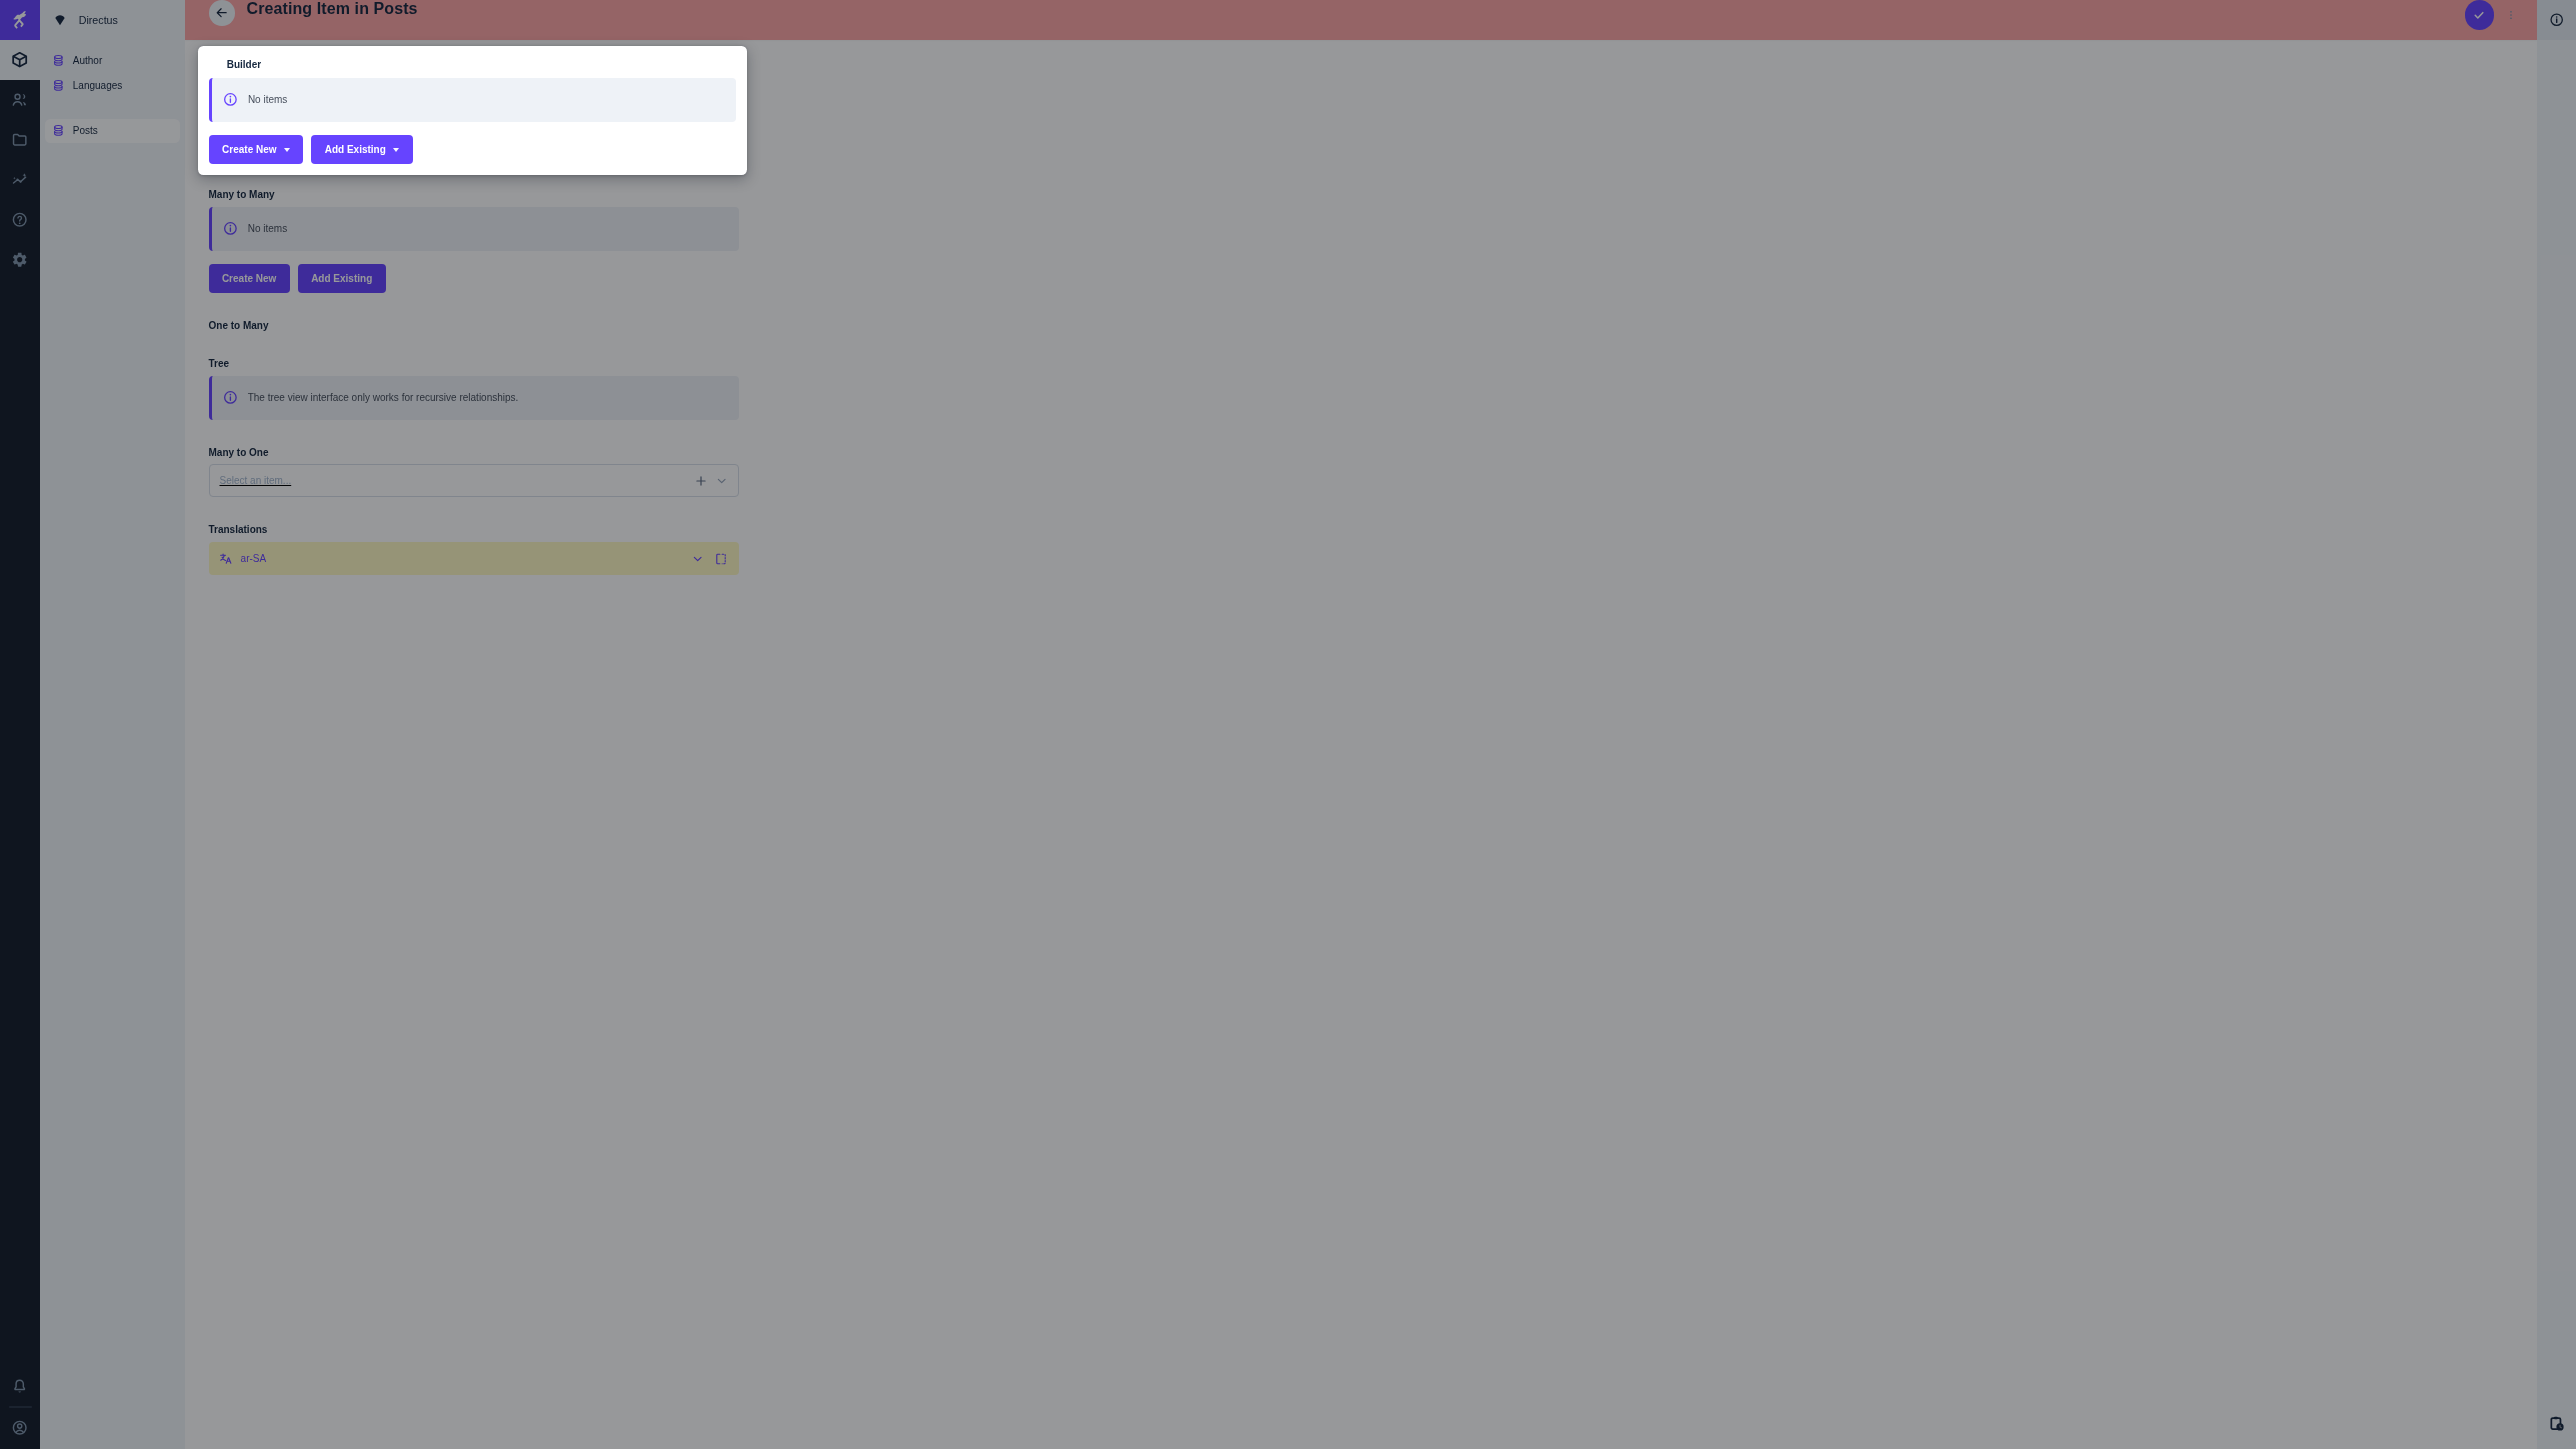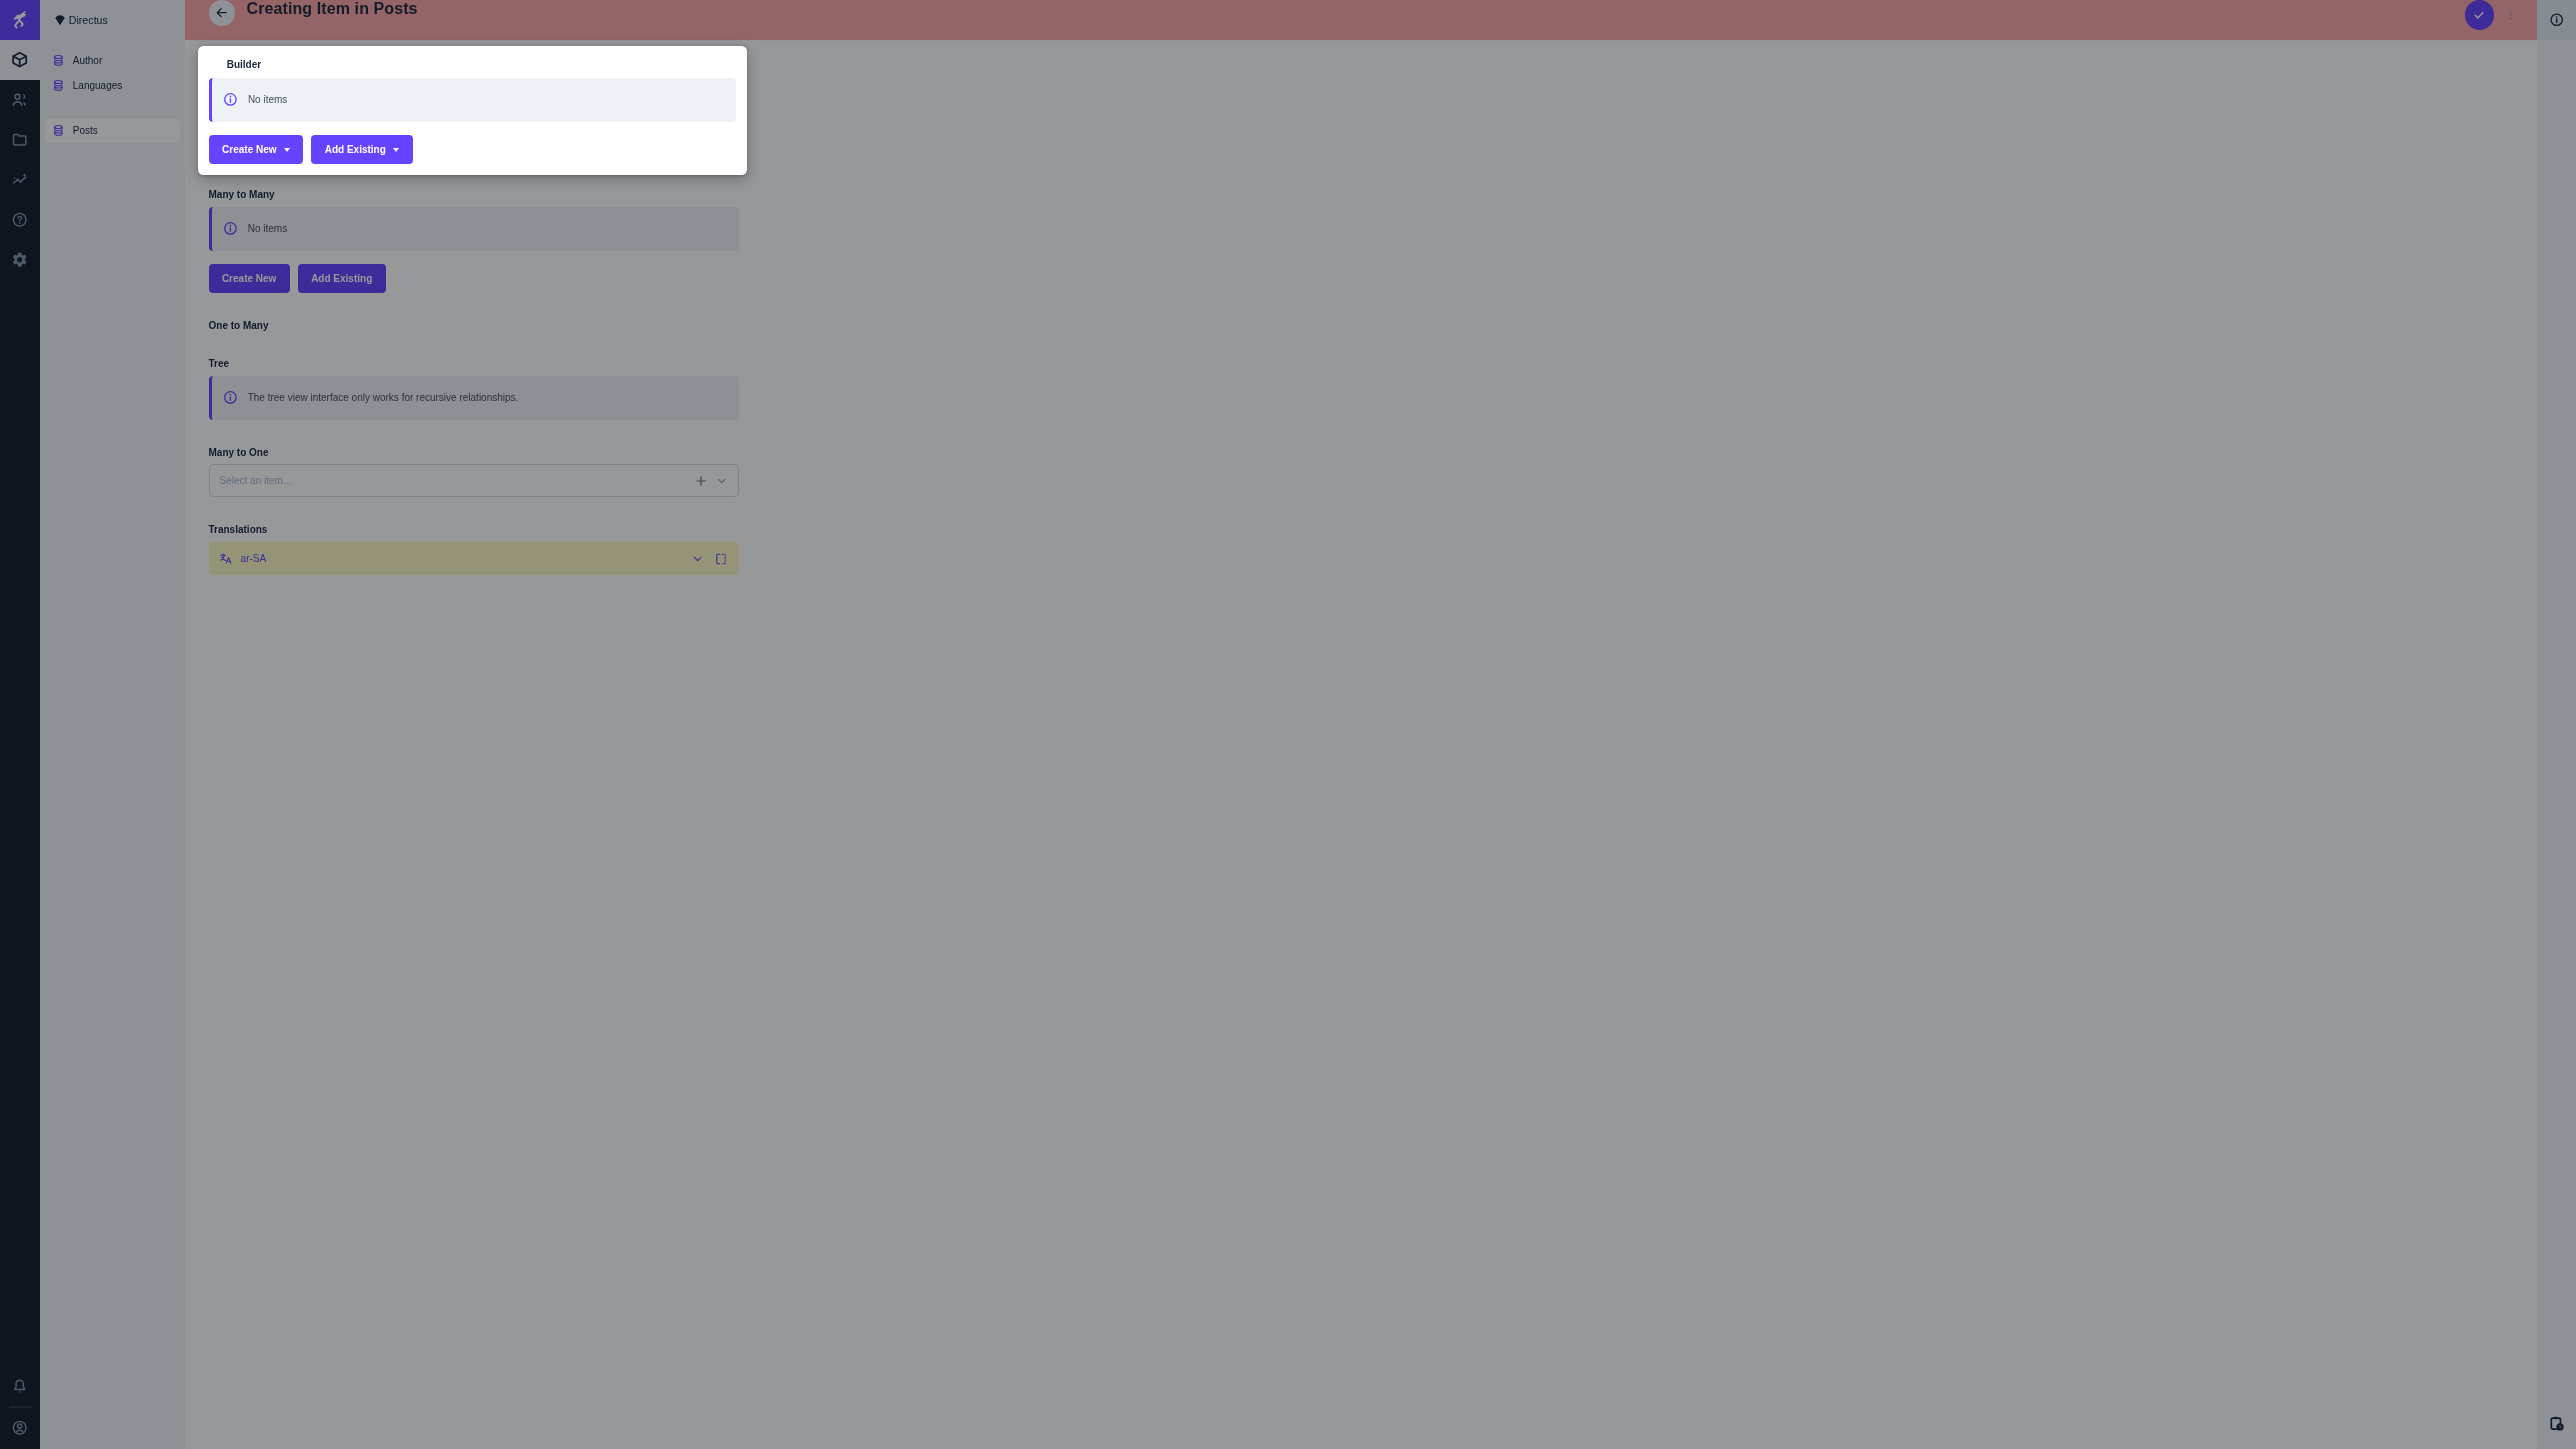--- a/index.html
+++ b/index.html
@@ -11,21 +11,21 @@
     background:#161E2B; z-index:10; display:flex; flex-direction:column; align-items:center; }
   .logo-tile { width:40px; height:40px; background:#6644FF; display:grid; place-items:center; flex:none; }
   .module-item { width:40px; height:40px; display:grid; place-items:center; color:#8196AD; flex:none; }
   .module-item.active { background:#F0F4F9; color:#172940; }
   .module-item svg { width:17.4px; height:17.4px; }
   .mb-spacer { flex:1; }
   .mb-divider { width:23px; height:1.3px; background:#2A3647; border-radius:0.7px; margin:0 auto; flex:none; }
 
   
   .nav-panel { position:fixed; left:40px; top:0; bottom:0; width:145px; background:#F0F4F9; z-index:9; }
-  .project-header { height:40px; display:flex; align-items:center; gap:2px; padding:0 12.7px; }
+  .project-header { height:40px; display:flex; align-items:center; gap:12px; padding:0 12.7px; }
   .project-header svg { width:14px; height:14px; flex:none; }
   .project-name { font-size:10.7px; color:#172940; font-weight:500; }
   .nav-items { padding:8px 5.4px; display:flex; flex-direction:column; gap:1.3px; }
   .nav-item { height:24px; border-radius:5.4px; display:flex; align-items:center; gap:8px;
     padding:0 6.7px; color:#172940; font-size:10px; font-weight:500; }
   .nav-item.active { background:rgba(255,255,255,0.92);margin-top:20px; }
   .nav-item svg { width:12.7px; height:12.7px; color:#6644FF; flex:none; }
 
   
   .header { position:fixed; left:185px; top:0; right:39px; height:40px; background:#fca5a5;
@@ -61,21 +61,21 @@
     background:#EEF2F7; border-left:3.4px solid #6644FF; border-radius:4px;
     color:#474F5C; font-size:10px; }
   .notice svg { width:14.8px; height:14.8px; color:#6644FF; flex:none; }
   .btn-row { margin-top:13.4px; display:flex; gap:8px; }
   .btn { height:29px; padding:0 13.4px; border-radius:4px; background:#6644FF; border:none;
     color:#fff; font-size:10px; font-weight:600; font-family:inherit;
     display:inline-flex; align-items:center; gap:7.4px; }
   .caret { width:0; height:0; border-left:3.4px solid transparent; border-right:3.4px solid transparent;
     border-top:4px solid rgba(255,255,255,0.95); }
   .select-input { height:33px; border:1.3px solid #D7DEE8; border-radius:4px; background:#fff;
-    display:flex; align-items:center; padding:0 10px; }
+    display:flex; align-items:center; padding:0 10px;text-decoration:underline; }
   .select-placeholder { color:#A2B5CD; font-size:10px; }
   .select-icons { margin-left:auto; display:flex; align-items:center; gap:6.7px; }
   .select-icons .plus-i { width:14px; height:14px; color:#5E6C84; }
   .select-icons .chev-i { width:13.4px; height:13.4px; color:#94A3B8; }
   .translations-row { height:33px; border-radius:4px; background:#fef9c3;
     display:flex; align-items:center; padding:0 10.7px; gap:7.4px; color:#6644FF; }
   .translations-row .lang { font-size:10px; font-weight:500; }
   .translations-row svg { flex:none; }
   .tr-right { margin-left:auto; display:flex; align-items:center; gap:10px; }
   .empty-form { margin-top:27px; text-align:center; }

